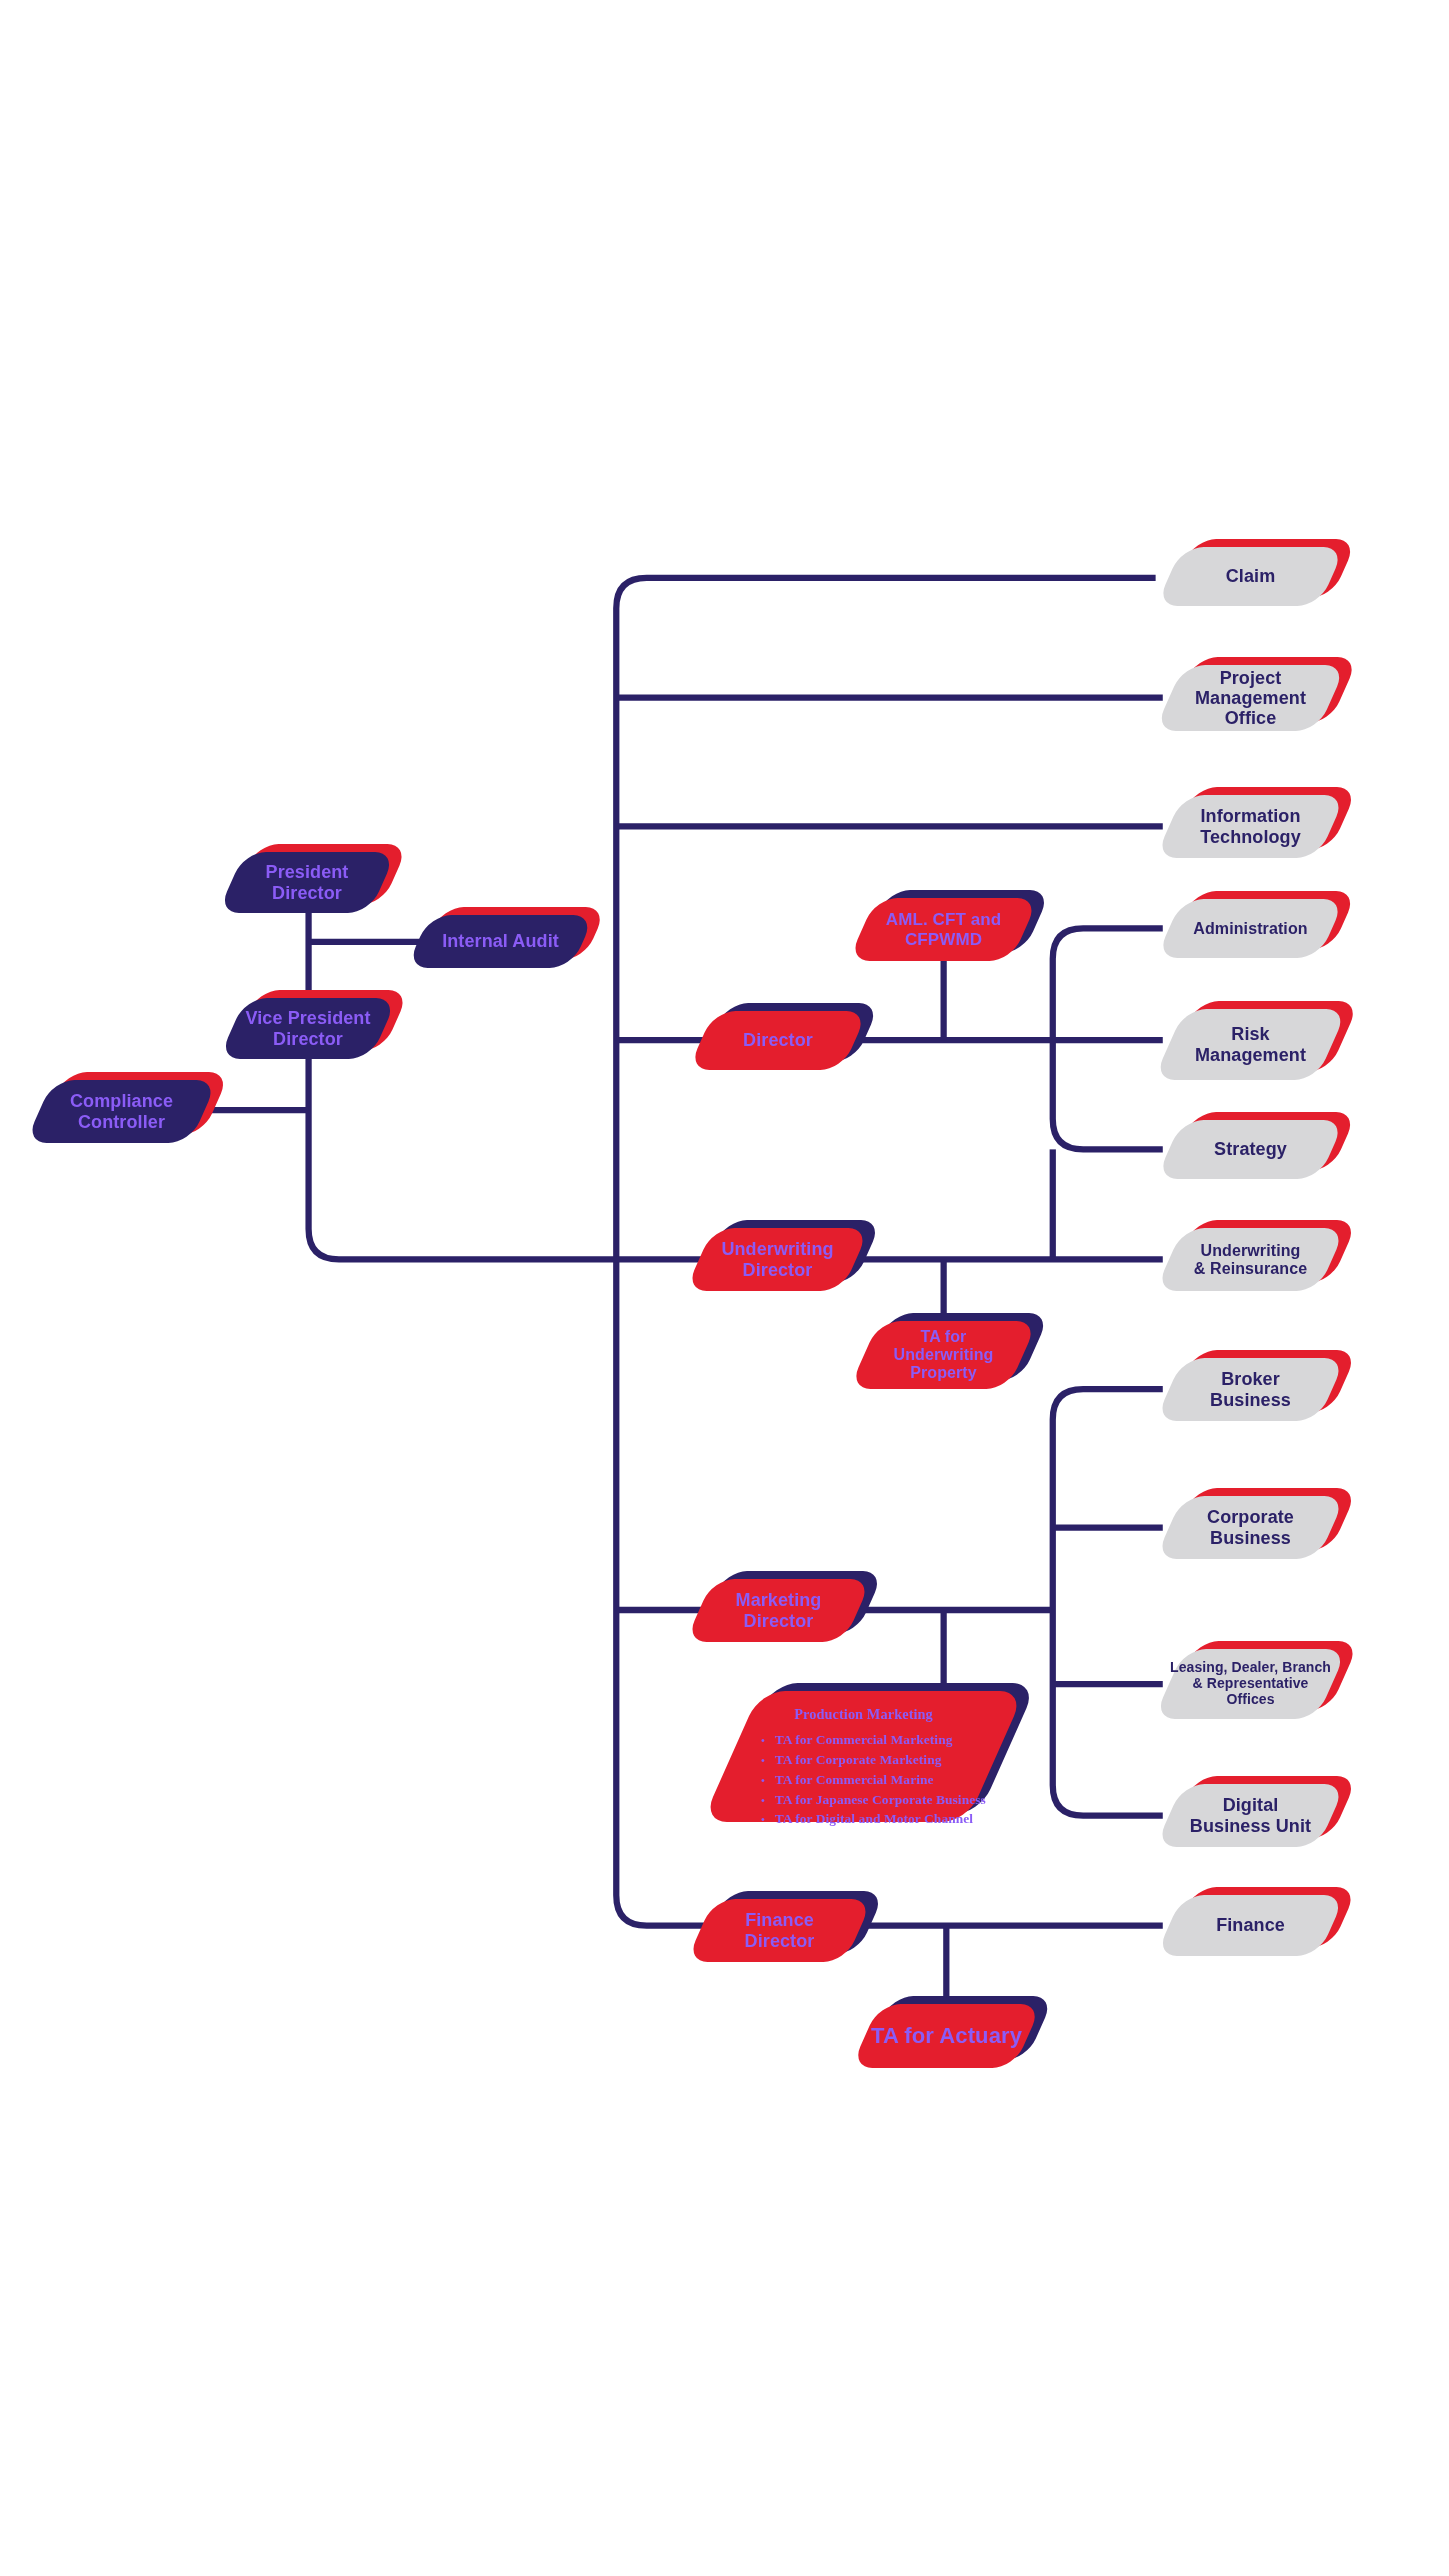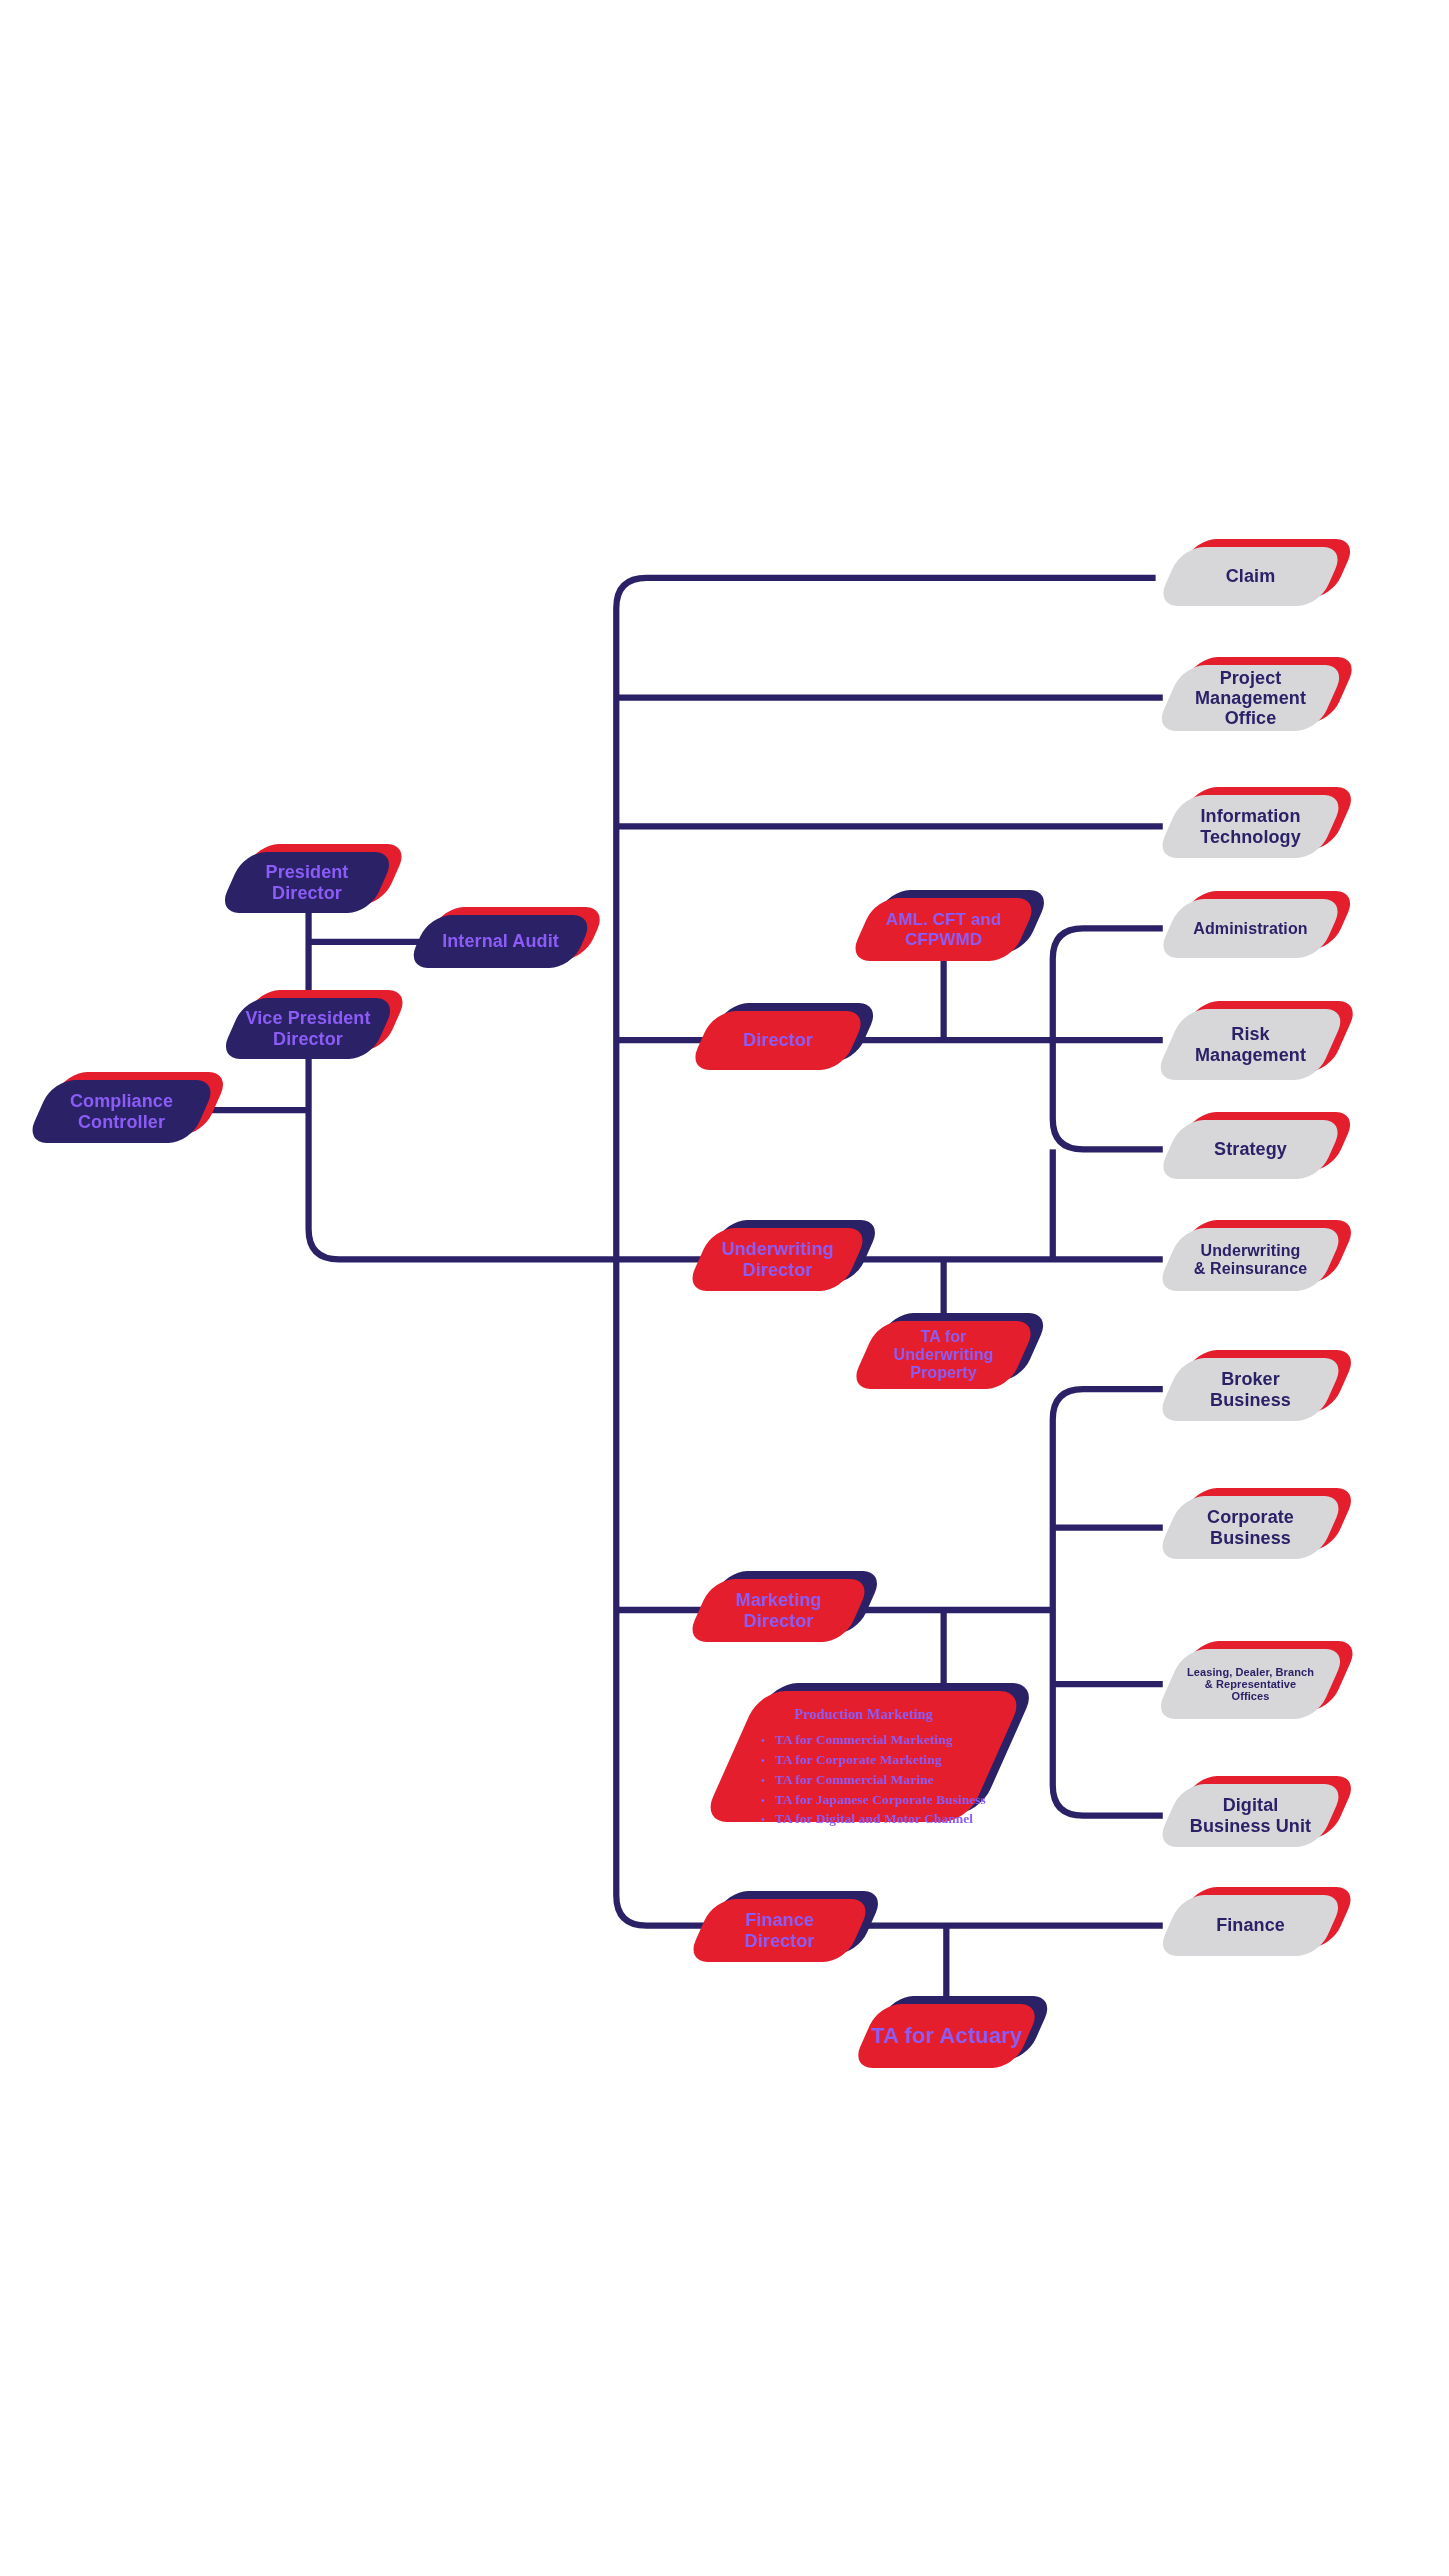--- a/index.html
+++ b/index.html
@@ -232,21 +232,21 @@
         <div class="shape shadow"></div>
         <div class="shape face"></div>
         <div class="label">
           <div class="line">Corporate</div>
           <div class="line">Business</div>
         </div>
       </div>
       <div class="node gray" style="left: 1169px; top: 1649px; width: 163px; height: 70px;">
         <div class="shape shadow"></div>
         <div class="shape face"></div>
-        <div class="label" style="font-size: 11px;">
+        <div class="label" style="font-size: 14px;">
           <div class="line">Leasing, Dealer, Branch</div>
           <div class="line">&amp; Representative</div>
           <div class="line">Offices</div>
         </div>
       </div>
       <div class="node gray" style="left: 1169px; top: 1784px; width: 163px; height: 63px;">
         <div class="shape shadow"></div>
         <div class="shape face"></div>
         <div class="label">
           <div class="line">Digital</div>

